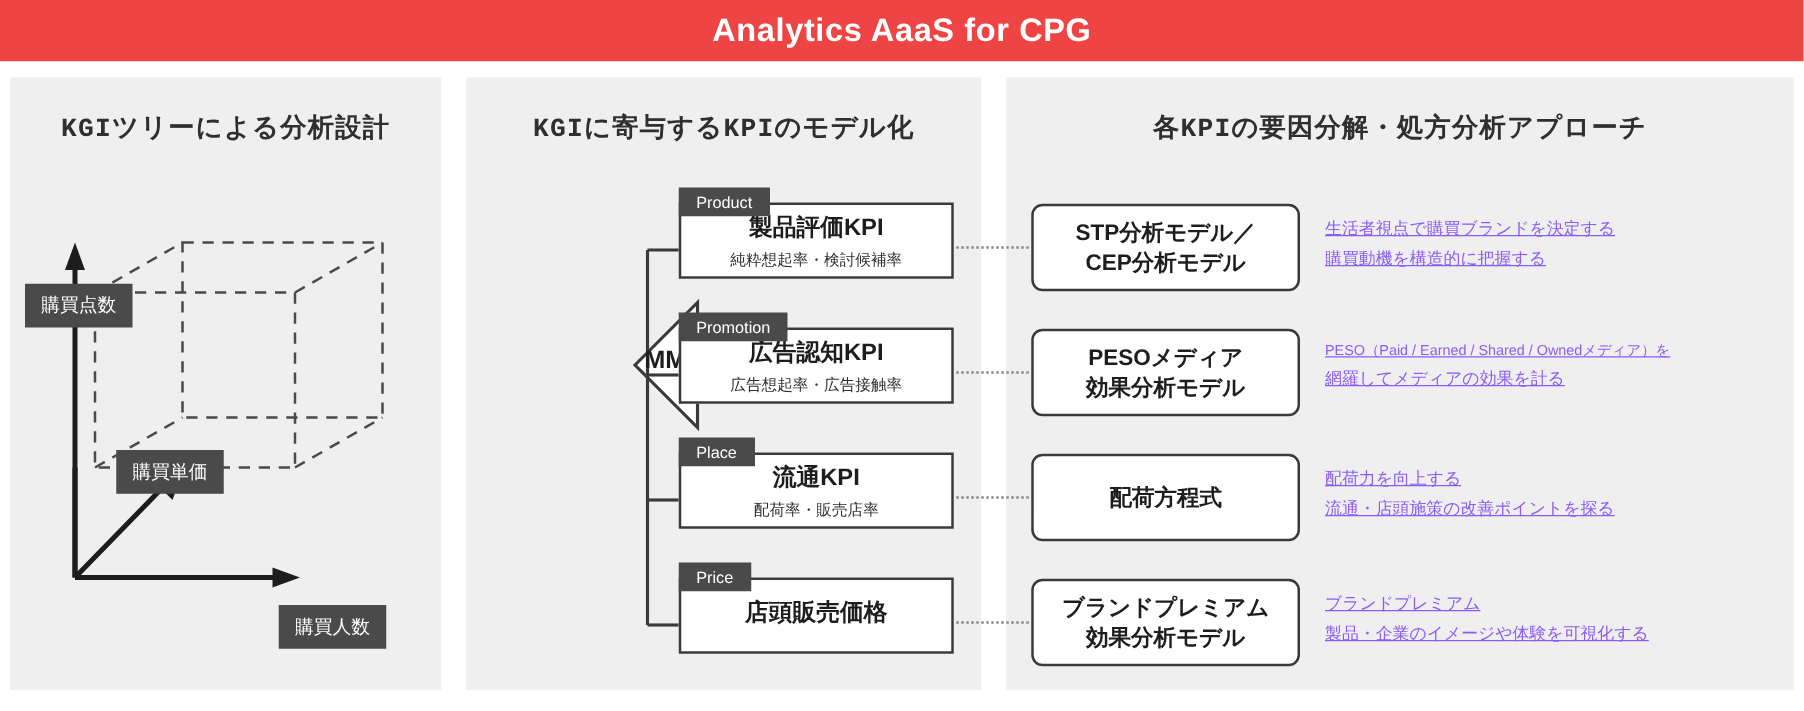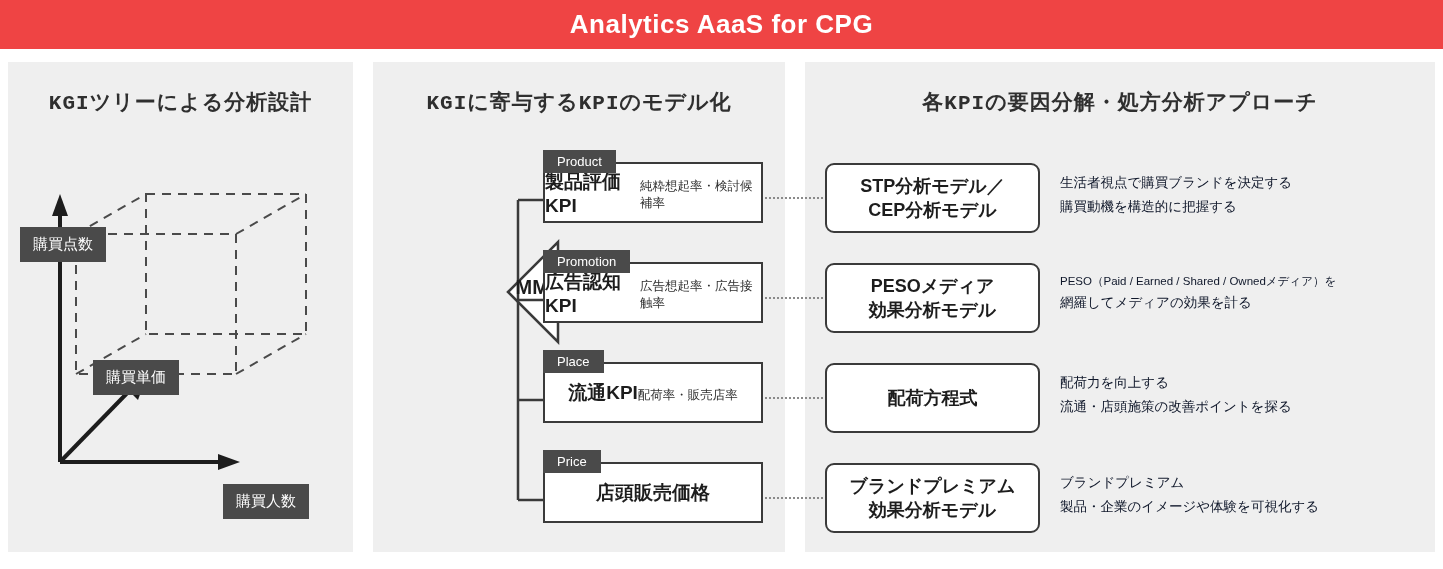--- a/index.html
+++ b/index.html
@@ -75,21 +75,21 @@
     top: 0; left: 0;
     z-index: 3;
     white-space: nowrap;
   }
   .kpi-box {
     position: absolute;
     top: 12px; left: 0;
     width: 220px; height: 61px;
     background: #ffffff;
     border: 2px solid #3a3a3a;
-    display: flex; 
+    display: flex; flex-direction: column;
     align-items: center; justify-content: center;
     z-index: 2;
   }
   .kpi-title { font-size: 19px; font-weight: bold; color: #1d1d1d; }
   .kpi-sub   { font-size: 12.5px; color: #2f2f2f; margin-top: 5px; }
 
   
   .model-row { position: absolute; }
   .model-box {
     position: absolute;
@@ -101,22 +101,23 @@
     align-items: center; justify-content: center;
     text-align: center;
   }
   .model-line { font-size: 18px; font-weight: bold; color: #1d1d1d; line-height: 1.35; }
   .model-desc {
     position: absolute;
     left: 235px;
     top: 8px;
     width: 370px;
     font-size: 13.5px;
-    color: #0f172a;
+    color: #8b5cf6;
     line-height: 1.75;
+    text-decoration: underline;
   }
   .model-desc .small { font-size: 11.5px; }
 
   
   .dots {
     position: absolute;
     height: 2px;
     border-top: 2.5px dotted #8a8a8a;
   }
 </style>

